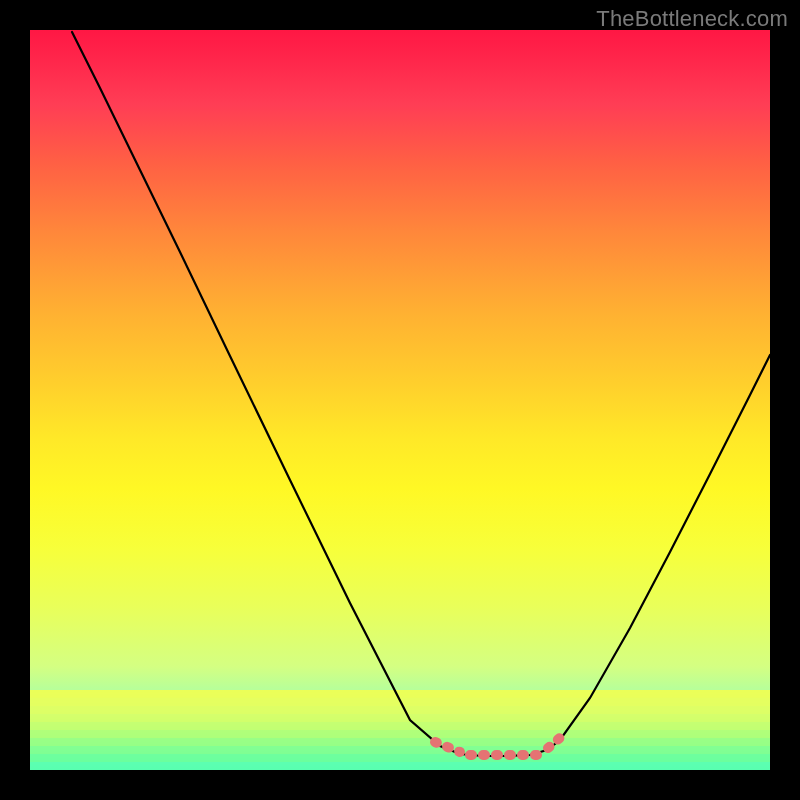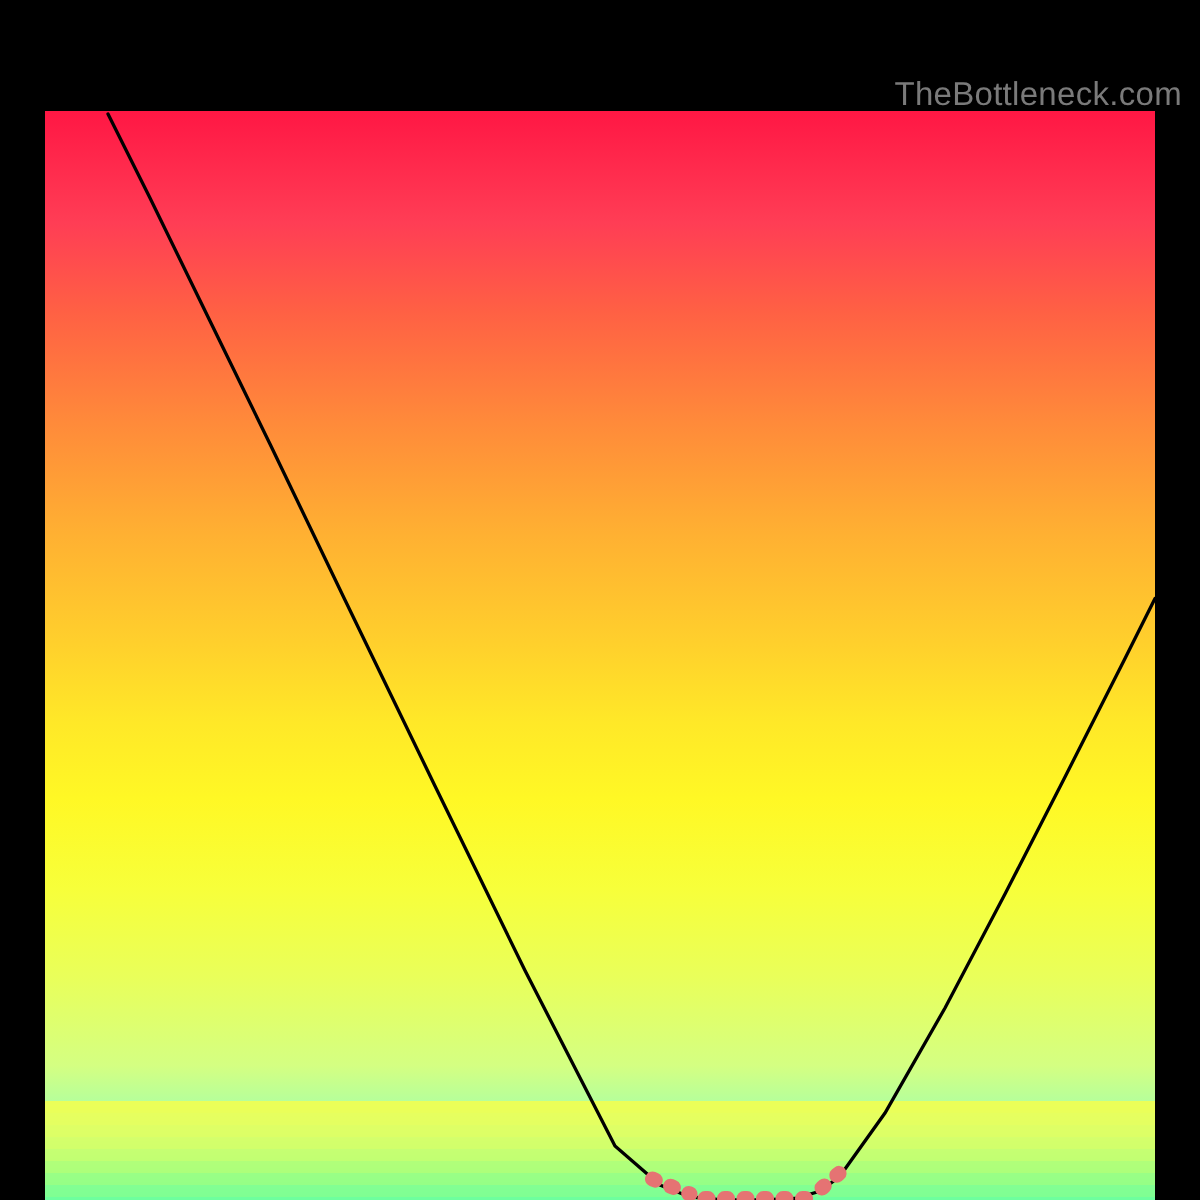--- a/index.html
+++ b/index.html
@@ -3,21 +3,20 @@
 <meta charset="utf-8">
 <style>
   * { margin: 0; padding: 0; box-sizing: border-box; }
   html, body { width: 800px; height: 800px; overflow: hidden; }
   body { position: relative; background: #000; font-family: Arial, Helvetica, sans-serif; }
 
   .frame {
     position: absolute;
     inset: 0;
     background: #000;
-    margin-top: 44px;
   }
 
   .plot-area {
     position: absolute;
     left: 30px;
     top: 30px;
     width: 740px;
     height: 740px;
     background: linear-gradient(to bottom,
       #ff1744 0%,

